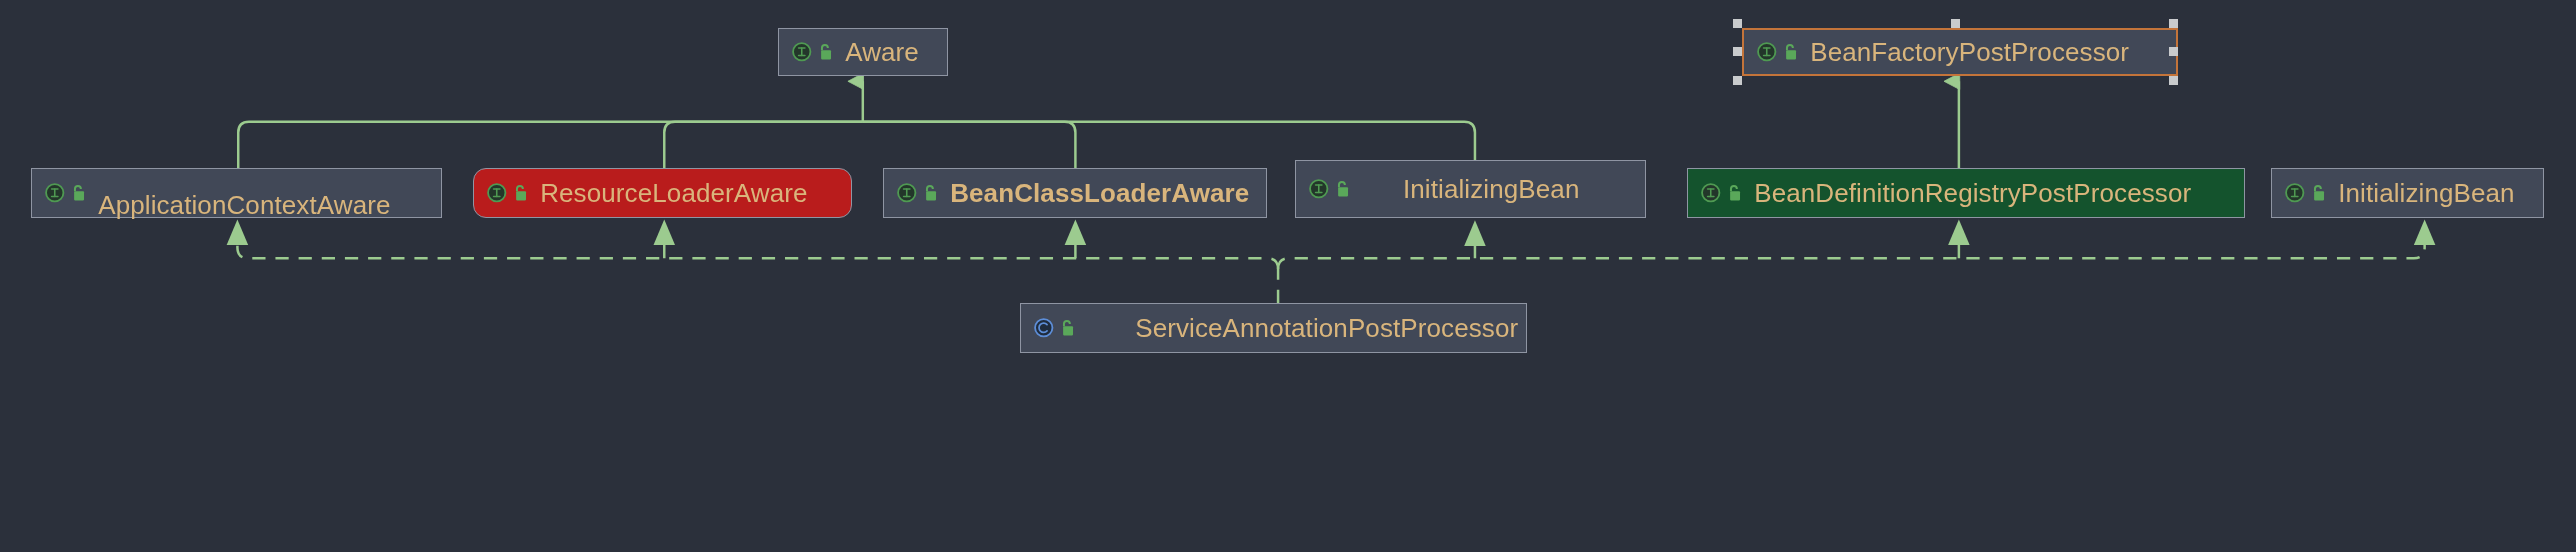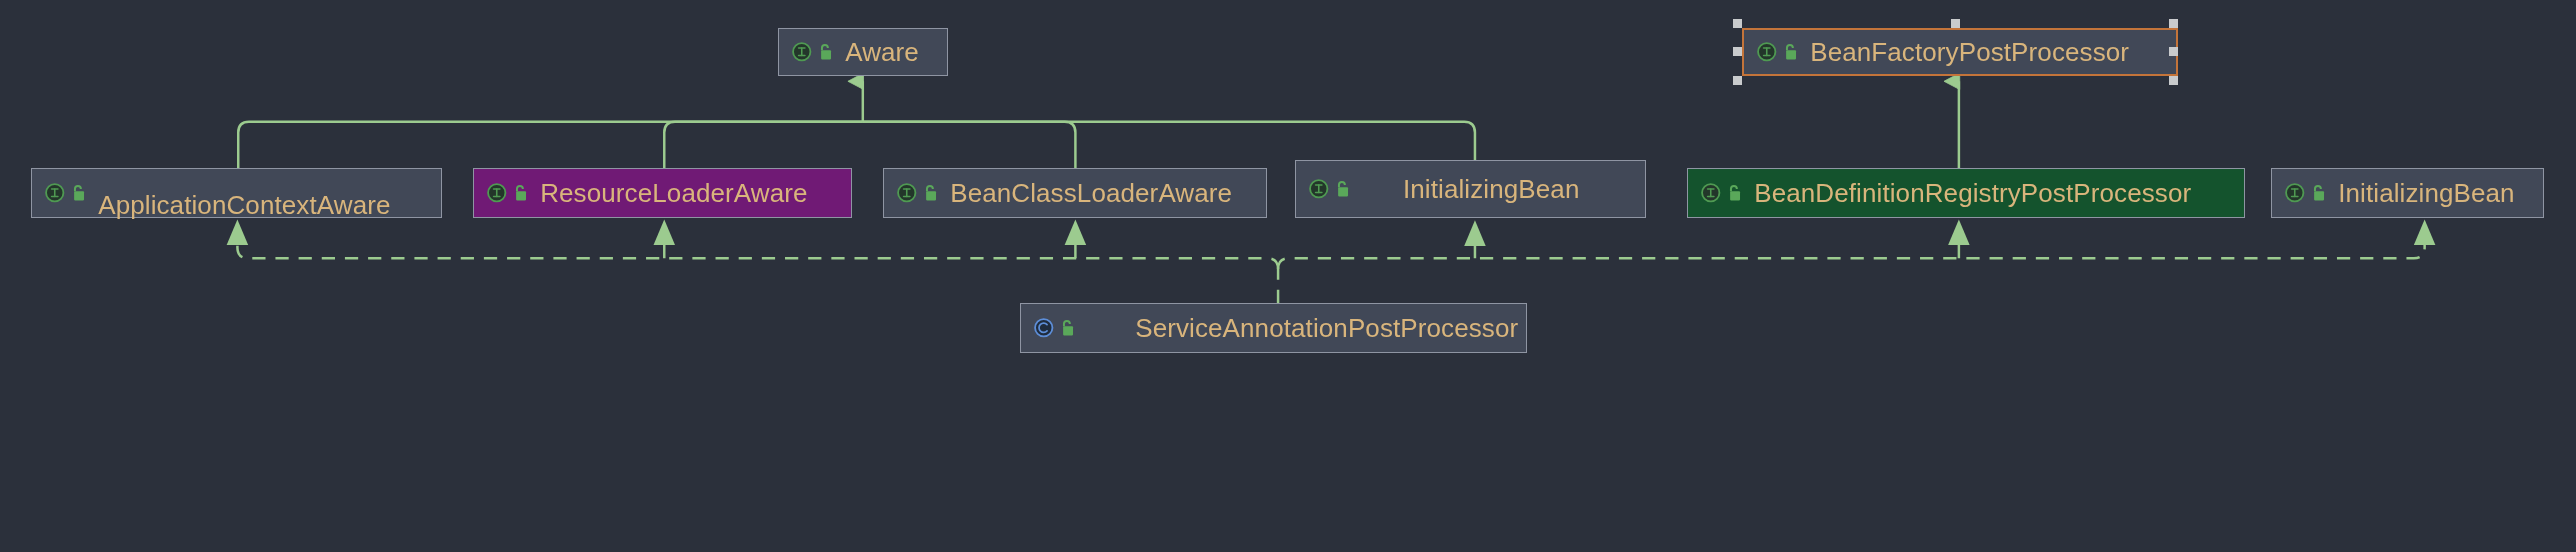--- a/index.html
+++ b/index.html
@@ -165,38 +165,38 @@
               <line x1="9.2" y1="17.6" x2="16.8" y2="17.6"></line>
             </g>
           </svg>
           <svg class="lock-icon" width="16.5" height="20" viewBox="0 0 20 24" xmlns="http://www.w3.org/2000/svg">
             <path d="M 6 10 V 7 A 3.6 3.6 0 0 1 13.2 7" fill="none" stroke="#5aa85a" stroke-width="2.4"></path>
             <rect x="5" y="10" width="12" height="11" rx="1" fill="#5aa85a"></rect>
           </svg>
         </div>
         <div class="node-label" style="color: rgb(217, 181, 124); margin-top: 24px;">ApplicationContextAware</div>
       </div>
-      <div class="node" style="left: 473px; top: 168px; width: 379px; height: 50px; background: #701a75; border-color: rgb(143, 149, 163);">
+      <div class="node" style="left: 473px; top: 168px; width: 379px; height: 50px; background: #b91c1c; border-color: rgb(143, 149, 163); border-radius: 13px;">
         <div class="node-icons">
           <svg class="kind-icon" width="21.5" height="21.5" viewBox="0 0 26 26" xmlns="http://www.w3.org/2000/svg">
             <circle cx="13" cy="13" r="10.5" fill="#23362a" stroke="#4f9a52" stroke-width="2.2"></circle>
             <g stroke="#4f9a52" stroke-width="1.9" stroke-linecap="round">
               <line x1="9.2" y1="8.4" x2="16.8" y2="8.4"></line>
               <line x1="13" y1="8.4" x2="13" y2="17.6"></line>
               <line x1="9.2" y1="17.6" x2="16.8" y2="17.6"></line>
             </g>
           </svg>
           <svg class="lock-icon" width="16.5" height="20" viewBox="0 0 20 24" xmlns="http://www.w3.org/2000/svg">
             <path d="M 6 10 V 7 A 3.6 3.6 0 0 1 13.2 7" fill="none" stroke="#5aa85a" stroke-width="2.4"></path>
             <rect x="5" y="10" width="12" height="11" rx="1" fill="#5aa85a"></rect>
           </svg>
         </div>
         <div class="node-label" style="color: rgb(217, 181, 124);">ResourceLoaderAware</div>
       </div>
-      <div class="node" style="left: 883px; top: 168px; width: 384px; height: 50px; background: rgb(65, 72, 87); border-color: rgb(143, 149, 163);">
+      <div class="node" style="left: 883px; top: 168px; width: 384px; height: 50px; background: rgb(65, 72, 87); border-color: rgb(143, 149, 163); font-weight: bold;">
         <div class="node-icons">
           <svg class="kind-icon" width="21.5" height="21.5" viewBox="0 0 26 26" xmlns="http://www.w3.org/2000/svg">
             <circle cx="13" cy="13" r="10.5" fill="#23362a" stroke="#4f9a52" stroke-width="2.2"></circle>
             <g stroke="#4f9a52" stroke-width="1.9" stroke-linecap="round">
               <line x1="9.2" y1="8.4" x2="16.8" y2="8.4"></line>
               <line x1="13" y1="8.4" x2="13" y2="17.6"></line>
               <line x1="9.2" y1="17.6" x2="16.8" y2="17.6"></line>
             </g>
           </svg>
           <svg class="lock-icon" width="16.5" height="20" viewBox="0 0 20 24" xmlns="http://www.w3.org/2000/svg">

